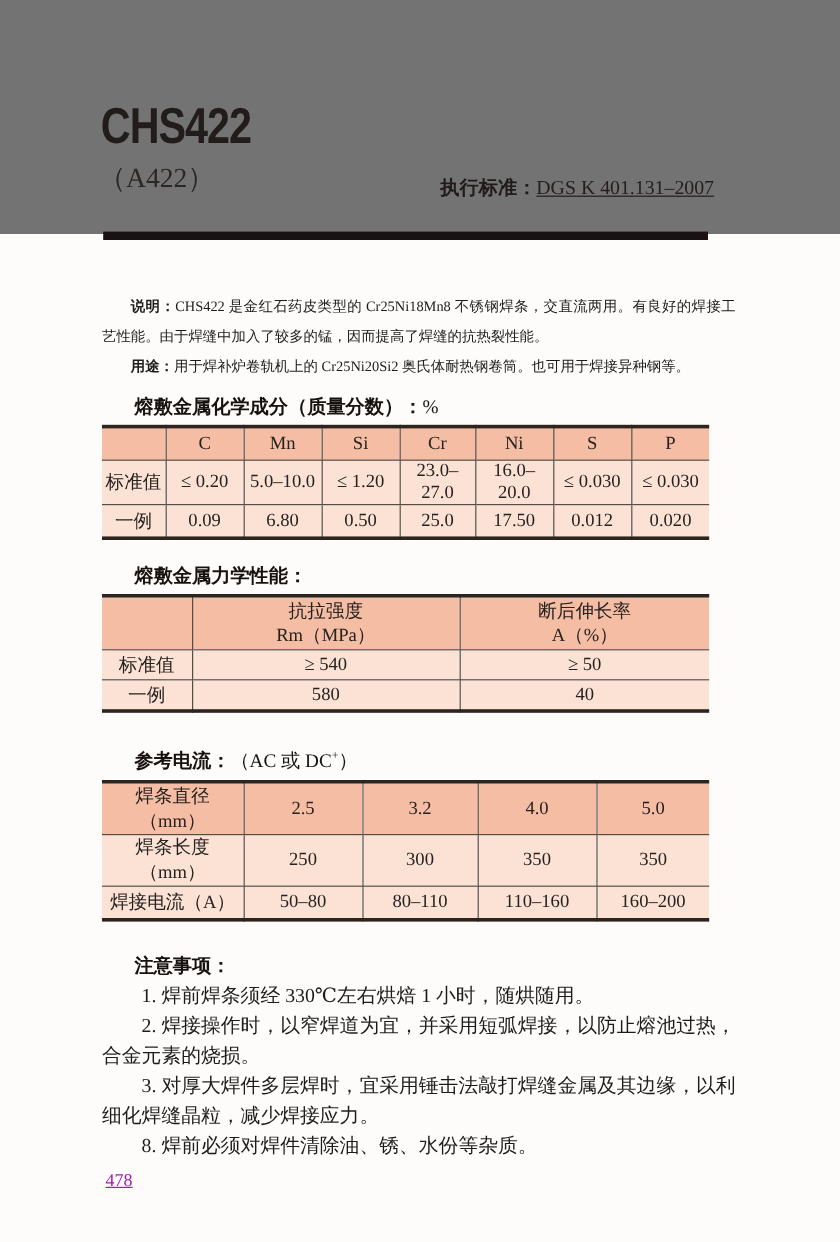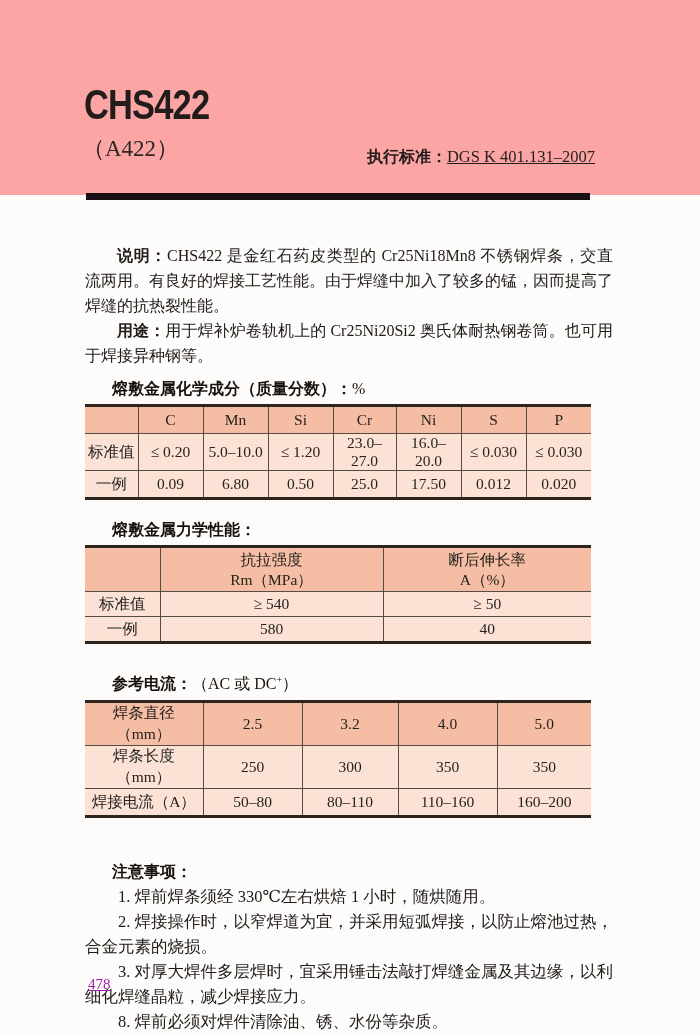--- a/index.html
+++ b/index.html
@@ -3,49 +3,49 @@
 <meta charset="utf-8">
 <style>
   html,body { margin:0; padding:0; background:#e9e9e9; }
   .page {
     position:relative; width:700px; height:1035px; margin:0 auto;
     background:#fdfcfa; overflow:hidden;
     font-family:"Liberation Serif","DejaVu Serif",serif; color:#1e1b19;
   }
 
   
-  .masthead { position:absolute; left:0; top:0; width:700px; height:195px; background:#fca5a5; }
+  .masthead { position:absolute; left:0; top:0; width:700px; height:195px; background:#737373; }
   .brand {
     position:absolute; left:84px; top:84px;
     font-family:"Liberation Sans","DejaVu Sans",sans-serif; font-weight:bold;
     font-size:42px; line-height:1; letter-spacing:-1px; color:#221c1b;
     transform:scaleX(0.82); transform-origin:left center;
   }
   .brand-sub { position:absolute; left:82px; top:133px; font-size:23px; color:#2c2724; }
   .standard { position:absolute; top:147px; right:105px; font-size:16px; white-space:nowrap; }
   .std-label { font-family:"Liberation Sans","DejaVu Sans",sans-serif; font-weight:bold; color:#201b19; }
   .std-value { font-size:16.5px; color:#241f1d;text-decoration:underline; }
   .rule { position:absolute; left:86px; top:193px; width:504px; height:7px; background:#1a1114; }
 
   
   .content { position:absolute; left:85px; top:200px; width:528px; }
-  .body-para { margin:0; text-indent:2em; text-align:justify; font-size:16px; line-height:25px; }
+  .body-para { margin:0; text-indent:2em; text-align:justify; font-size:12px; line-height:25px; }
   .body-para.first { margin-top:43px; }
   .para-label { font-family:"Liberation Sans","DejaVu Sans",sans-serif; font-weight:bold; }
 
   .sec-head {
     display:flex; align-items:baseline;
     font-family:"Liberation Sans","DejaVu Sans",sans-serif; font-weight:bold;
     font-size:16px; color:#17120f; padding-left:27px;
   }
   .sec-head .unit { font-family:"Liberation Serif","DejaVu Serif",serif; font-weight:normal; font-size:16px; }
   .chem-head  { margin-top:11px; margin-bottom:4px; justify-content:flex-start; padding-right:57px; }
   .mech-head  { margin-top:20px; margin-bottom:4px; }
   .cur-head   { margin-top:30px; margin-bottom:5px; }
-  .notes-head { margin-top:44px; margin-bottom:1px; }
+  .notes-head { margin-top:27px; margin-bottom:1px; }
   .paren { font-family:"Liberation Serif","DejaVu Serif",serif; font-weight:normal; font-size:16px; }
   .paren sup { font-size:10px; }
 
   
   table.tbl {
     border-collapse:collapse; table-layout:fixed; width:506px;
     font-size:15.5px; text-align:center; color:#262220;
     border-top:3px solid #2e241e; border-bottom:3px solid #2e241e;
   }
   .tbl td { border:1px solid #564c46; background:#fbe2d4; height:26px; padding:0 2px; overflow:hidden; }

